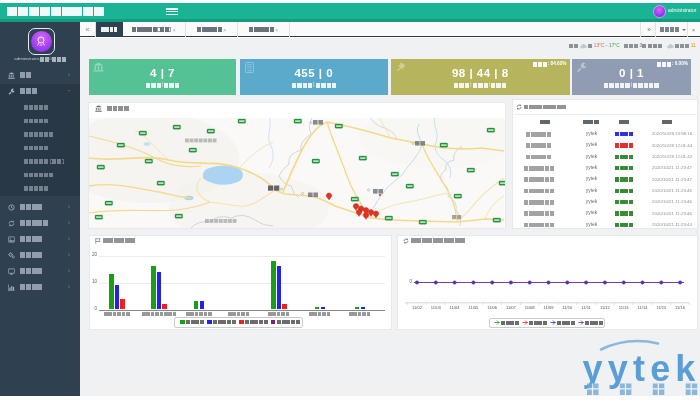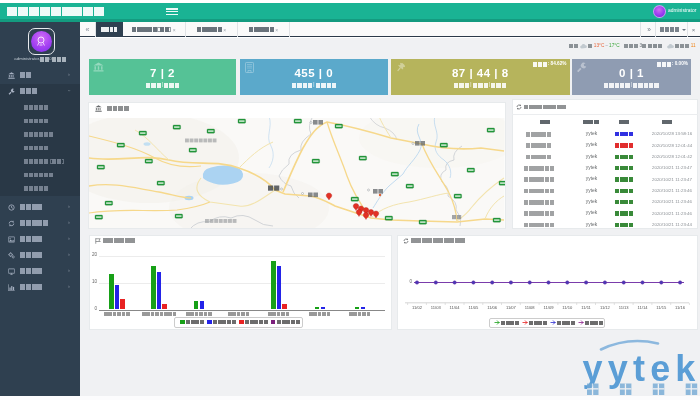--- a/index.html
+++ b/index.html
@@ -149,21 +149,21 @@
     </svg>
     <i style="flex:none;width:1px"></i>
     <i style="flex:none;width:14.4px;height:4.5px;background:repeating-linear-gradient(90deg,#6a7278 0 4.27px,transparent 4.27px 5.04px);opacity:0.75;"></i>
     <i style="flex:none;width:1.5px"></i>
     <span style="flex:none;font-size:4.7px;line-height:4.7px;color:#f08519">11</span>
   </div>
 <div class="abs" style="left:89px;top:58.5px;width:147px;height:36.5px;background:#55c296"></div>
 <svg class="abs" style="left:93px;top:61.5px;opacity:.38" width="11" height="11" viewBox="0 0 22 22">
     <path d="M11,1 L21,7 H1 Z M3,8.5 h2.8 v7 h-2.8 Z M9.6,8.5 h2.8 v7 h-2.8 Z M16.2,8.5 h2.8 v7 h-2.8 Z M1,16.5 h20 v2.5 h-20 Z" fill="#fff"></path>
   </svg>
-<div class="abs" style="left:89px;top:66.5px;width:147px;text-align:center;font-size:11.5px;line-height:12px;font-weight:bold;color:#fff;letter-spacing:0.5px">7 | 2</div>
+<div class="abs" style="left:89px;top:66.5px;width:147px;text-align:center;font-size:11.5px;line-height:12px;font-weight:bold;color:#fff;letter-spacing:0.5px">4 | 7</div>
 <div class="flex" style="left:89px;top:83px;width:147px;height:5px;justify-content:center">
     <i style="flex:none;width:15.0px;height:4.7px;background:repeating-linear-gradient(90deg,#fff 0 4.46px,transparent 4.46px 5.27px);opacity:0.88;"></i>
     <span style="flex:none;font-size:4.8px;line-height:4.8px;color:#fff;opacity:.95;margin:0 1.2px">|</span>
     <i style="flex:none;width:15.0px;height:4.7px;background:repeating-linear-gradient(90deg,#fff 0 4.46px,transparent 4.46px 5.27px);opacity:0.88;"></i>
   </div>
 <div class="abs" style="left:239.5px;top:58.5px;width:148.5px;height:36.5px;background:#5ba9cb"></div>
 <svg class="abs" style="left:243.5px;top:61.5px;opacity:.38" width="11" height="11" viewBox="0 0 22 22">
     <rect x="3" y="1" width="16" height="20" rx="1.5" fill="none" stroke="#fff" stroke-width="1.6"></rect>
     <path d="M6,5 h10 M6,8.5 h10 M6,12 h10" stroke="#fff" stroke-width="1.2"></path>
     <path d="M8,21 v-4 h6 v4" stroke="#fff" stroke-width="1.4" fill="none"></path>
@@ -176,21 +176,21 @@
   </div>
 <div class="abs" style="left:391px;top:58.5px;width:178.5px;height:36.5px;background:#b6b45c"></div>
 <svg class="abs" style="left:395px;top:61.5px;opacity:.38" width="11" height="11" viewBox="0 0 22 22">
     <g transform="rotate(40 11 11)">
       <rect x="7" y="2" width="8" height="9" rx="1" fill="#fff"></rect>
       <rect x="5" y="3.5" width="12" height="2" fill="#fff"></rect>
       <rect x="5" y="9" width="12" height="2" fill="#fff"></rect>
       <rect x="9.8" y="11" width="2.4" height="9" rx="1" fill="#fff"></rect>
     </g>
   </svg>
-<div class="abs" style="left:391px;top:66.5px;width:178.5px;text-align:center;font-size:11.5px;line-height:12px;font-weight:bold;color:#fff;letter-spacing:0.5px">87 | 44 | 8</div>
+<div class="abs" style="left:391px;top:66.5px;width:178.5px;text-align:center;font-size:11.5px;line-height:12px;font-weight:bold;color:#fff;letter-spacing:0.5px">98 | 44 | 8</div>
 <div class="flex" style="left:391px;top:83px;width:178.5px;height:5px;justify-content:center">
     <i style="flex:none;width:15.0px;height:4.7px;background:repeating-linear-gradient(90deg,#fff 0 4.46px,transparent 4.46px 5.27px);opacity:0.88;"></i>
     <span style="flex:none;font-size:4.8px;line-height:4.8px;color:#fff;opacity:.95;margin:0 1.2px">|</span>
     <i style="flex:none;width:15.0px;height:4.7px;background:repeating-linear-gradient(90deg,#fff 0 4.46px,transparent 4.46px 5.27px);opacity:0.88;"></i>
     <span style="flex:none;font-size:4.8px;line-height:4.8px;color:#fff;opacity:.95;margin:0 1.2px">|</span>
     <i style="flex:none;width:15.0px;height:4.7px;background:repeating-linear-gradient(90deg,#fff 0 4.46px,transparent 4.46px 5.27px);opacity:0.88;"></i>
   </div>
 <div class="flex" style="left:391px;top:62px;width:175.5px;height:5px;justify-content:flex-end">
     <i style="flex:none;width:14.4px;height:4.5px;background:repeating-linear-gradient(90deg,#fff 0 4.27px,transparent 4.27px 5.04px);opacity:0.92;"></i>
     <span style="flex:none;font-size:4.7px;line-height:4.7px;color:#fff;font-weight:bold">: 84.62%</span>

